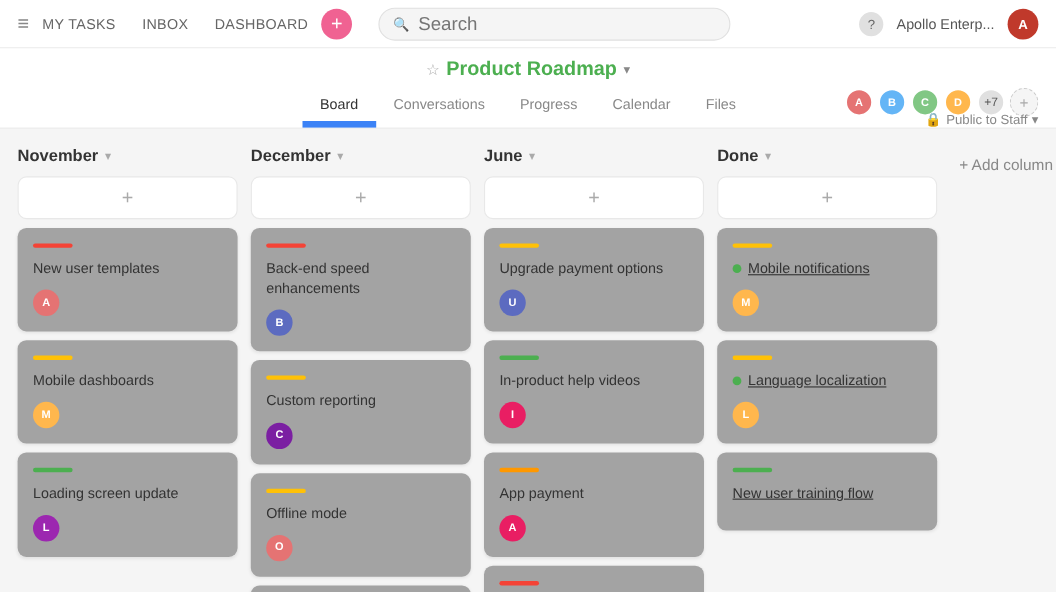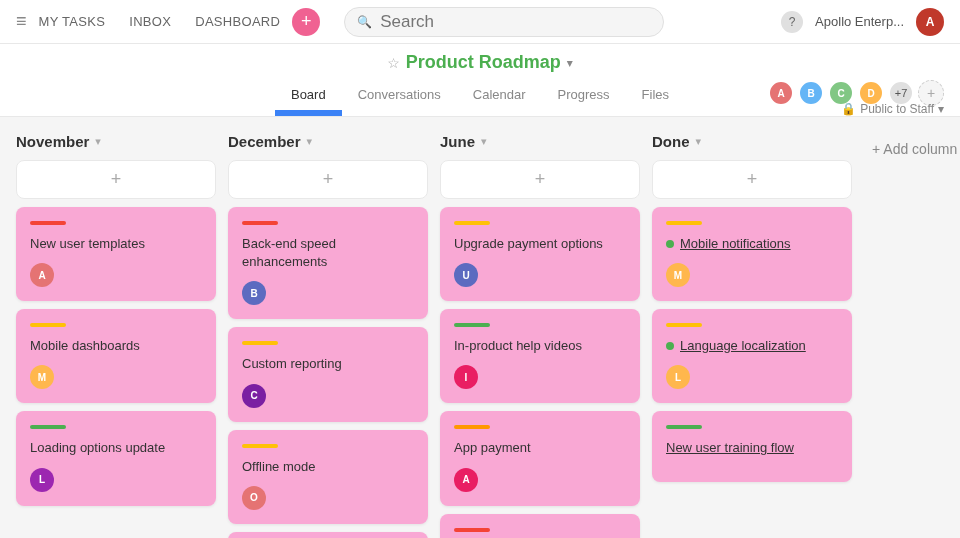--- a/index.html
+++ b/index.html
@@ -40,21 +40,21 @@
     .board-area { display: flex; gap: 12px; padding: 16px; overflow-x: auto; height: calc(538px - 104px); align-items: flex-start; }
 
     
     .column { background: transparent; min-width: 200px; width: 200px; flex-shrink: 0; }
     .column-header { display: flex; align-items: center; gap: 6px; margin-bottom: 10px; }
     .column-title { font-size: 15px; font-weight: 600; color: #333; }
     .column-caret { color: #aaa; font-size: 11px; }
     .column-add-btn { width: 100%; background: #fff; border: 1px solid #e8e8e8; border-radius: 8px; padding: 8px; text-align: center; color: #aaa; font-size: 18px; cursor: pointer; margin-bottom: 8px; }
 
     
-    .card { background: #f9a8d4; border-radius: 8px; padding: 14px; margin-bottom: 8px; box-shadow: 0 1px 3px rgba(0,0,0,0.08); }
+    .card { background: #a3a3a3; border-radius: 8px; padding: 14px; margin-bottom: 8px; box-shadow: 0 1px 3px rgba(0,0,0,0.08); }
     .card-bar { height: 4px; width: 36px; border-radius: 2px; margin-bottom: 10px; }
     .card-bar.red { background: #f44336; }
     .card-bar.yellow { background: #ffc107; }
     .card-bar.green { background: #4caf50; }
     .card-bar.orange { background: #ff9800; }
     .card-title { font-size: 13px; color: #333; line-height: 1.4; margin-bottom: 10px; }
     .card-avatar { width: 24px; height: 24px; border-radius: 50%; display: flex; align-items: center; justify-content: center; font-size: 10px; font-weight: bold; color: #fff; }
 
     
     .add-column { color: #888; font-size: 14px; cursor: pointer; padding: 8px; white-space: nowrap; }
@@ -91,22 +91,22 @@
 
   <div class="project-header" style="position:relative;">
     <div class="project-title-row">
       <span class="project-star">☆</span>
       <span class="project-title">Product Roadmap</span>
       <span class="project-caret">▾</span>
     </div>
     <div class="project-tabs">
       <span class="project-tab active">Board</span>
       <span class="project-tab">Conversations</span>
+      <span class="project-tab">Progress</span>
       <span class="project-tab">Calendar</span>
-      <span class="project-tab">Progress</span>
       <span class="project-tab">Files</span>
     </div>
 
     <div class="members-row">
       <div class="member-avatar" style="background:#e57373;">A</div>
       <div class="member-avatar" style="background:#64b5f6;">B</div>
       <div class="member-avatar" style="background:#81c784;">C</div>
       <div class="member-avatar" style="background:#ffb74d;">D</div>
       <div class="member-count">+7</div>
       <div class="member-add">+</div>
@@ -133,21 +133,21 @@
         <div class="card-title">New user templates</div>
         <div class="card-avatar" style="background: rgb(229, 115, 115);">A</div>
       </div>
       <div class="card">
         <div class="card-bar yellow"></div>
         <div class="card-title">Mobile dashboards</div>
         <div class="card-avatar" style="background: rgb(255, 183, 77);">M</div>
       </div>
       <div class="card">
         <div class="card-bar green"></div>
-        <div class="card-title">Loading options update</div>
+        <div class="card-title">Loading screen update</div>
         <div class="card-avatar" style="background: rgb(156, 39, 176);">L</div>
       </div>
     </div>
     <div class="column">
       <div class="column-header">
     <span class="column-title">December</span>
     <span class="column-caret">▾</span>
   </div>
       <div class="column-add-btn">+</div>
       <div class="card">

